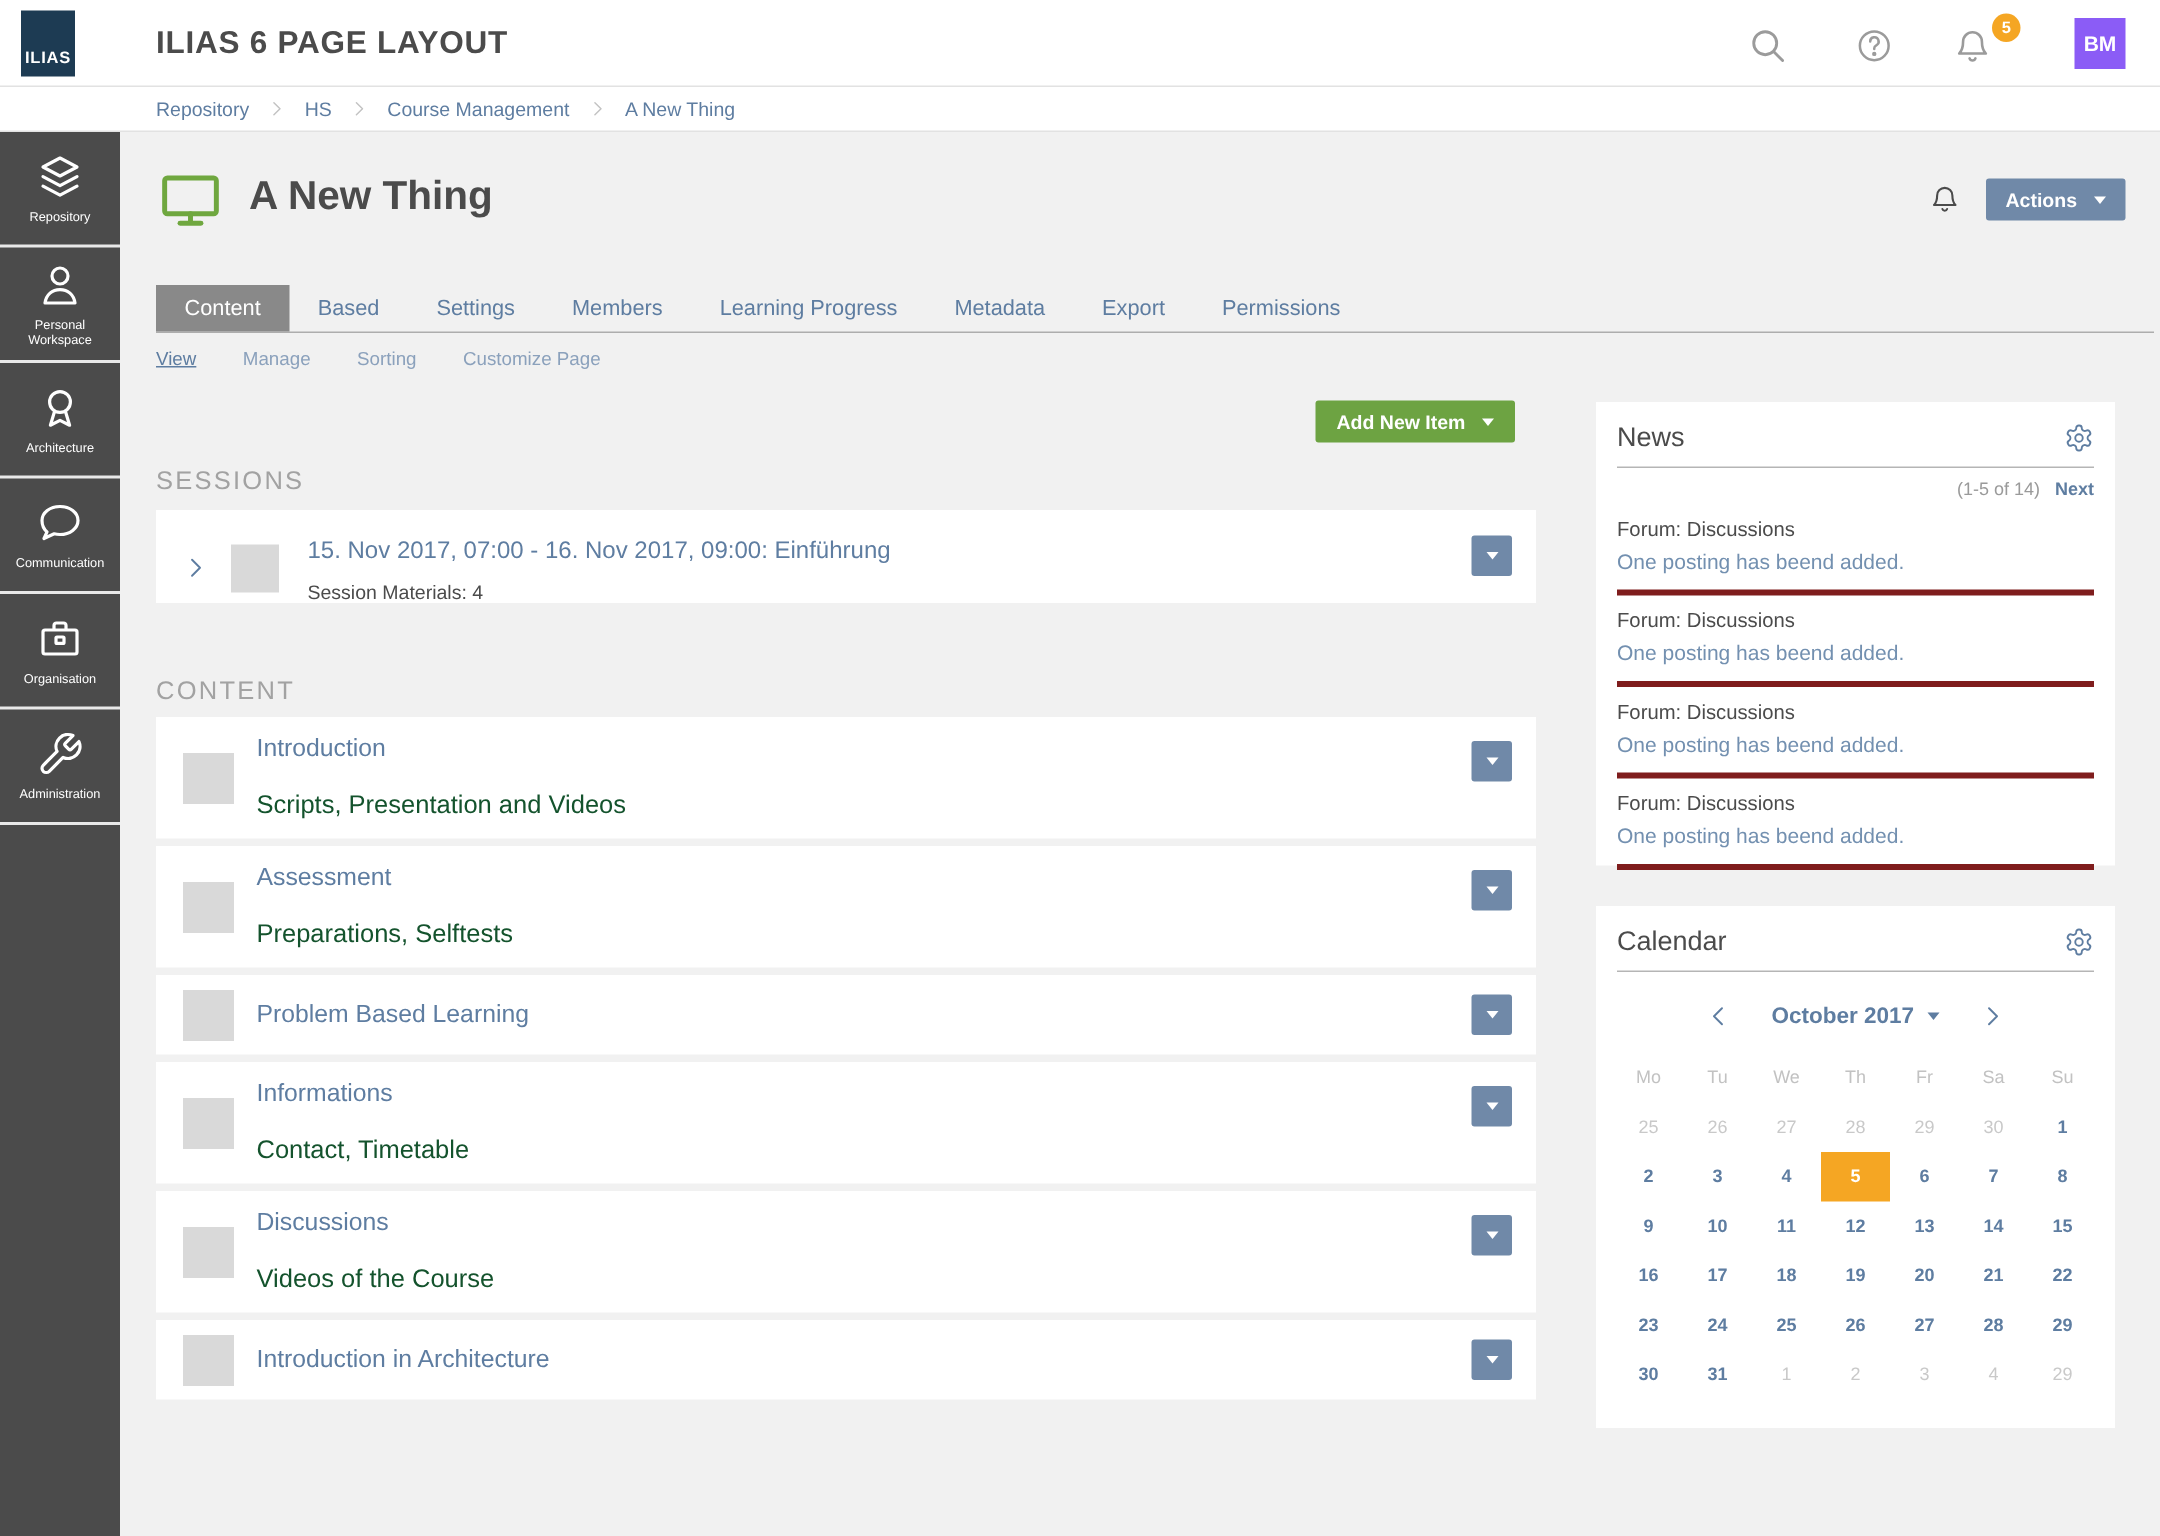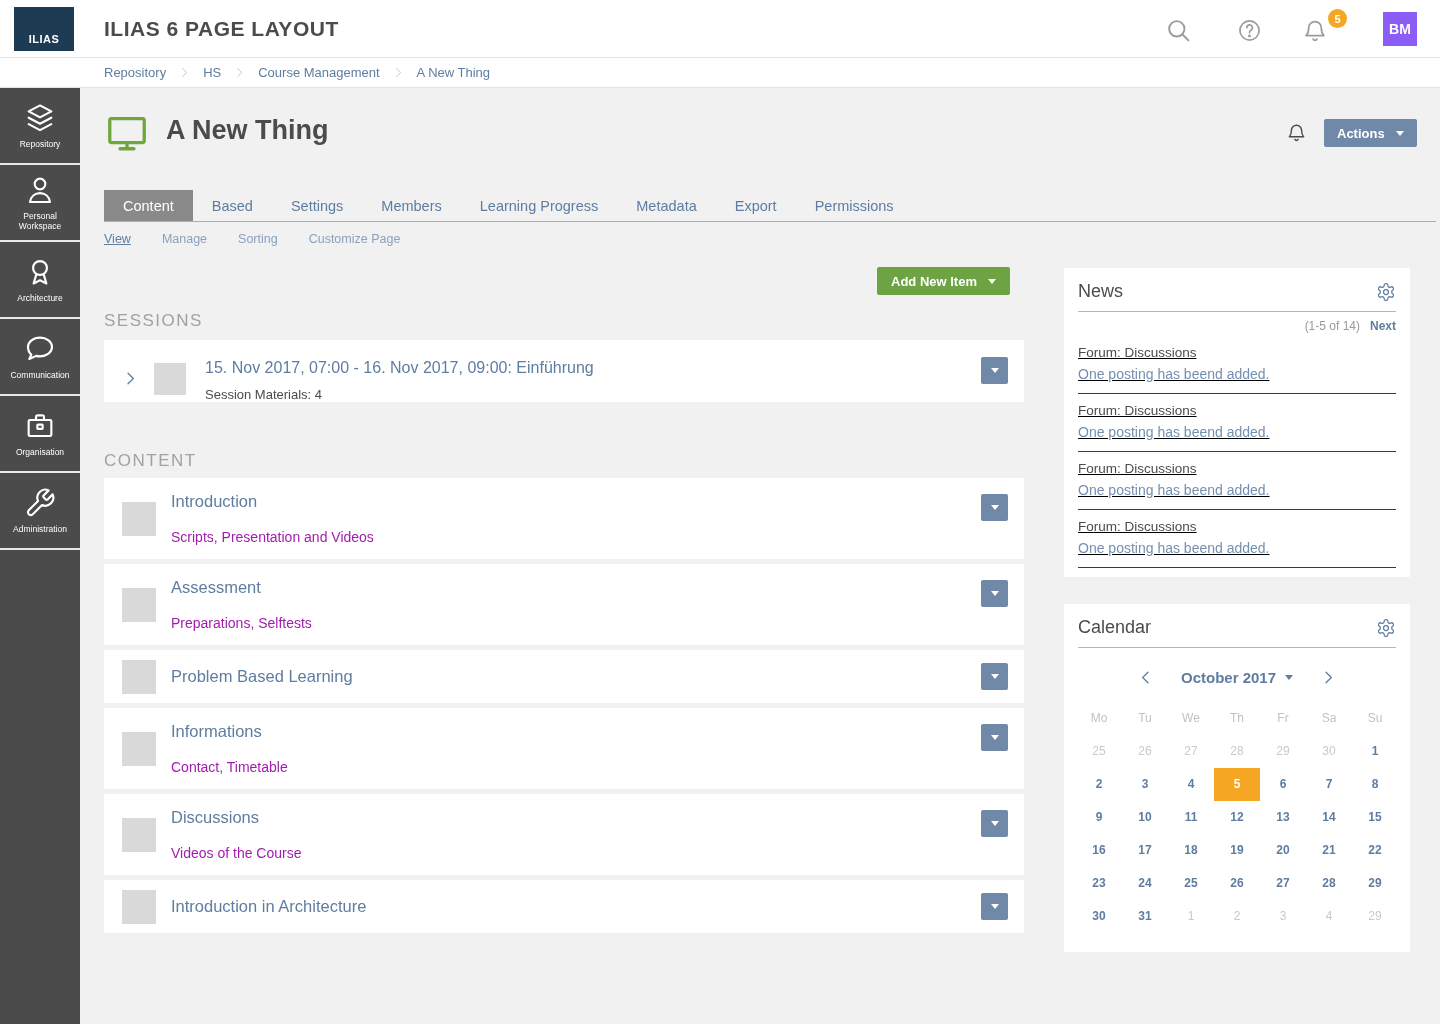--- a/index.html
+++ b/index.html
@@ -1,21 +1,21 @@
 <!DOCTYPE html>
 <html><head>
 <meta charset="utf-8">
 <style>
   * { box-sizing: border-box; margin: 0; padding: 0; }
   body { margin: 0; background: #e5e5e5; font-family: "Liberation Sans", sans-serif; }
   .page { position: relative; width: 1440px; height: 1024px; background: #f1f1f1; overflow: hidden; }
 
   
   .app-header { position: absolute; top: 0; left: 0; width: 1440px; height: 58px; background: #fff; border-bottom: 1px solid #e2e2e2; z-index: 5; }
-  .logo { position: absolute; left: 14px; top: 7px; width: 60px; height: 44px; background: #1d3b53; color: #fff; display: flex; align-items: flex-end; justify-content: center; padding-bottom: 6px; font-size: 11px; font-weight: bold; letter-spacing: .5px; cursor: pointer; }
+  .logo { position: absolute; left: 14px; top: 7px; width: 36px; height: 44px; background: #1d3b53; color: #fff; display: flex; align-items: flex-end; justify-content: center; padding-bottom: 6px; font-size: 11px; font-weight: bold; letter-spacing: .5px; cursor: pointer; }
   .app-title { position: absolute; left: 104px; top: 0; line-height: 58px; font-size: 21px; font-weight: bold; color: #4b4b4b; letter-spacing: .5px; }
   .hicon { position: absolute; color: #9b9b9b; cursor: pointer; }
   .hicon svg { width: 100%; height: 100%; display: block; }
   .hicon-search { left: 1165px; top: 17px; width: 27px; height: 27px; }
   .hicon-help   { left: 1237px; top: 18px; width: 25px; height: 25px; }
   .hicon-bell   { left: 1302px; top: 17px; width: 26px; height: 27px; }
   .badge { position: absolute; left: 1328px; top: 9px; min-width: 19px; height: 19px; padding: 0 4px; border-radius: 10px; background: #f5a623; color: #fff; font-size: 11px; font-weight: bold; display: flex; align-items: center; justify-content: center; }
   .avatar { position: absolute; left: 1383px; top: 12px; width: 34px; height: 34px; background: #8b5cf6; color: #fff; font-size: 14px; font-weight: bold; display: flex; align-items: center; justify-content: center; cursor: pointer; }
 
   
@@ -65,37 +65,37 @@
   .session-title { position: absolute; left: 101px; top: 19px; font-size: 16px; color: #5e7da1; cursor: pointer; }
   .session-sub { position: absolute; left: 101px; top: 47px; font-size: 13px; color: #4b4b4b; }
   .drop-btn { width: 27px; height: 27px; background: #7089a8; border: none; border-radius: 2px; color: #fff; display: flex; align-items: center; justify-content: center; cursor: pointer; }
   .session-card .drop-btn { position: absolute; right: 16px; top: 17px; }
 
   .content-list { position: absolute; left: 104px; top: 478px; width: 920px; display: flex; flex-direction: column; gap: 5px; }
   .card { position: relative; background: #fff; height: 81px; display: flex; align-items: center; padding-left: 18px; }
   .card.no-desc { height: 53px; }
   .card-thumb { width: 34px; height: 34px; background: #d9d9d9; margin-right: 15px; flex: none; }
   .card-title { font-size: 16.5px; color: #5e7da1; cursor: pointer; }
-  .card-desc { font-size: 14px; color: #a21caf; margin-top: 18px; }
+  .card-desc { font-size: 17px; color: #14532d; margin-top: 18px; }
   .card .drop-btn { position: absolute; right: 16px; top: 16px; }
   .card.no-desc .drop-btn { top: 13px; }
 
   
   .panel { position: absolute; background: #fff; }
   .panel-news { left: 1064px; top: 268px; width: 346px; height: 309px; }
   .panel-calendar { left: 1064px; top: 604px; width: 346px; height: 348px; }
   .panel-head { display: flex; justify-content: space-between; align-items: center; margin: 0 14px; padding: 13px 0 9px; border-bottom: 1px solid #b5b5b5; }
   .panel-title { font-size: 18px; font-weight: 400; color: #4b4b4b; }
   .gear { width: 20px; height: 20px; color: #5e7da1; cursor: pointer; background: none; border: none; padding: 0; }
   .gear svg { width: 100%; height: 100%; display: block; }
 
   .news-pagination { display: flex; justify-content: flex-end; align-items: center; gap: 10px; margin: 7px 14px 0; font-size: 12px; color: #9a9a9a; }
   .next-link { color: #5e7da1; font-weight: bold; cursor: pointer; }
   .news-list { margin: 3px 14px 0; }
-  .news-item { padding: 9px 0 11px; border-bottom: 1px solid #7f1d1d; text-decoration: underline; }
+  .news-item { padding: 9px 0 11px; border-bottom: 4px solid #7f1d1d; }
   .news-source { font-size: 13.5px; color: #4b4b4b; }
   .news-link { display: block; font-size: 14px; color: #7390b0; margin-top: 6px; cursor: pointer; }
 
   .cal-nav { display: flex; align-items: center; justify-content: center; gap: 27px; margin-top: 21px; }
   .cal-chevron { width: 17px; height: 17px; color: #5e7da1; background: none; border: none; padding: 0; cursor: pointer; }
   .cal-chevron svg { width: 100%; height: 100%; display: block; }
   .cal-label { font-size: 15px; font-weight: bold; color: #5e7da1; display: flex; align-items: center; gap: 9px; cursor: pointer; }
   .cal-grid { display: grid; grid-template-columns: repeat(7, 1fr); margin: 16px 12px 0; }
   .cal-grid span { height: 33px; line-height: 33px; text-align: center; font-size: 12px; }
   .dow { color: #c2c2c2; }

